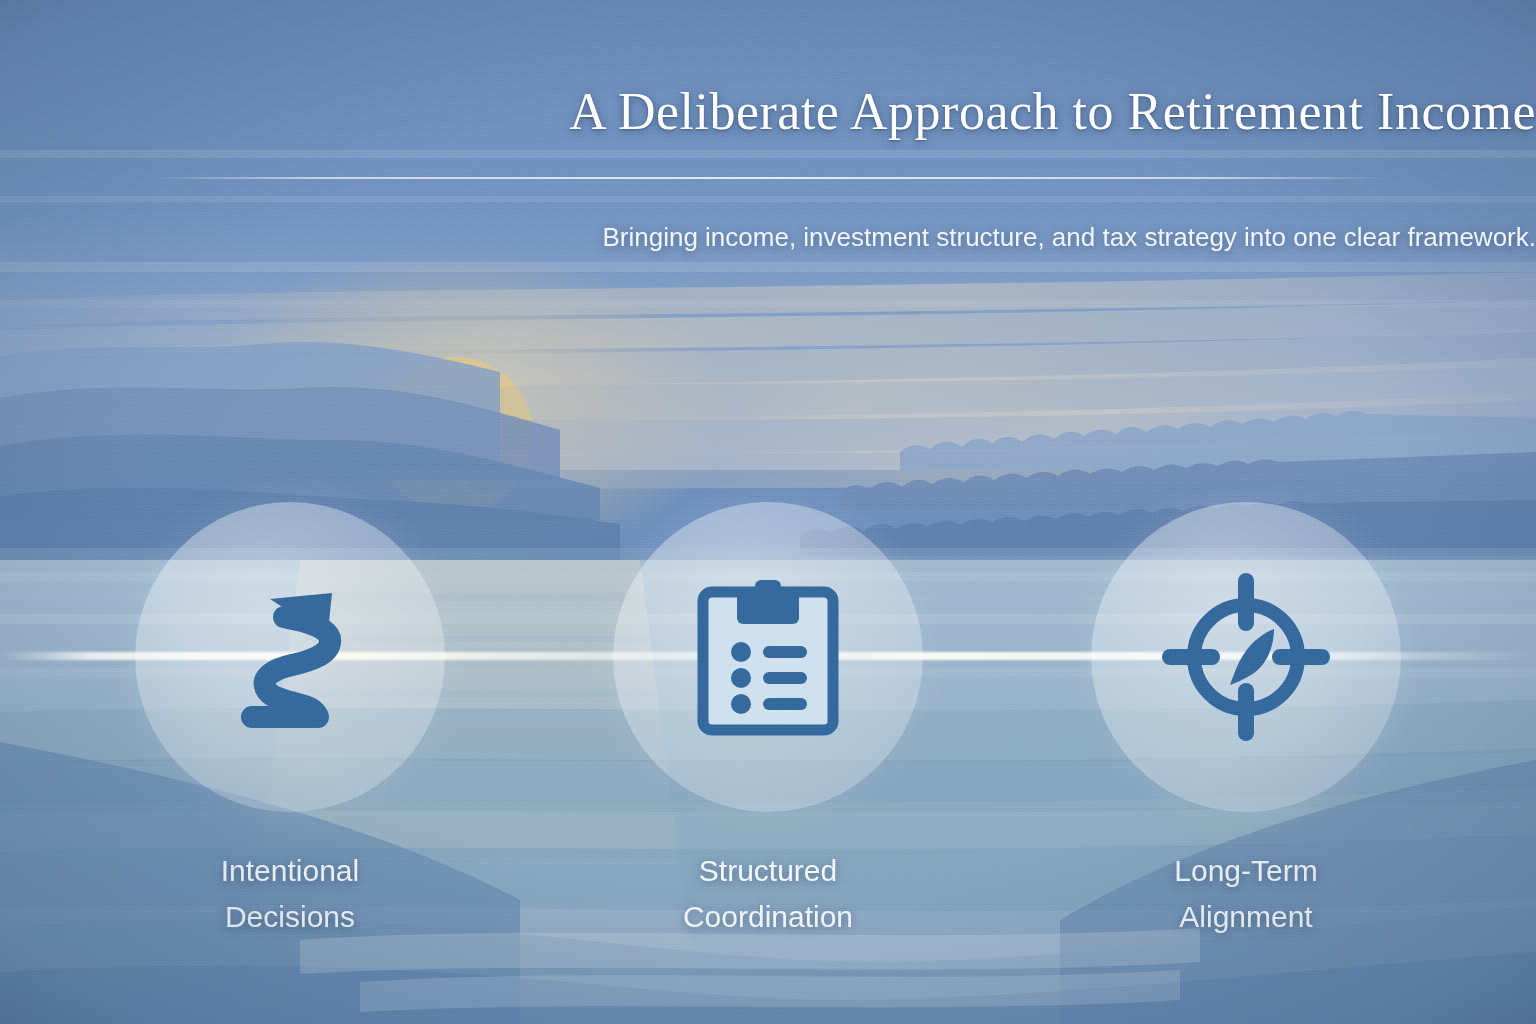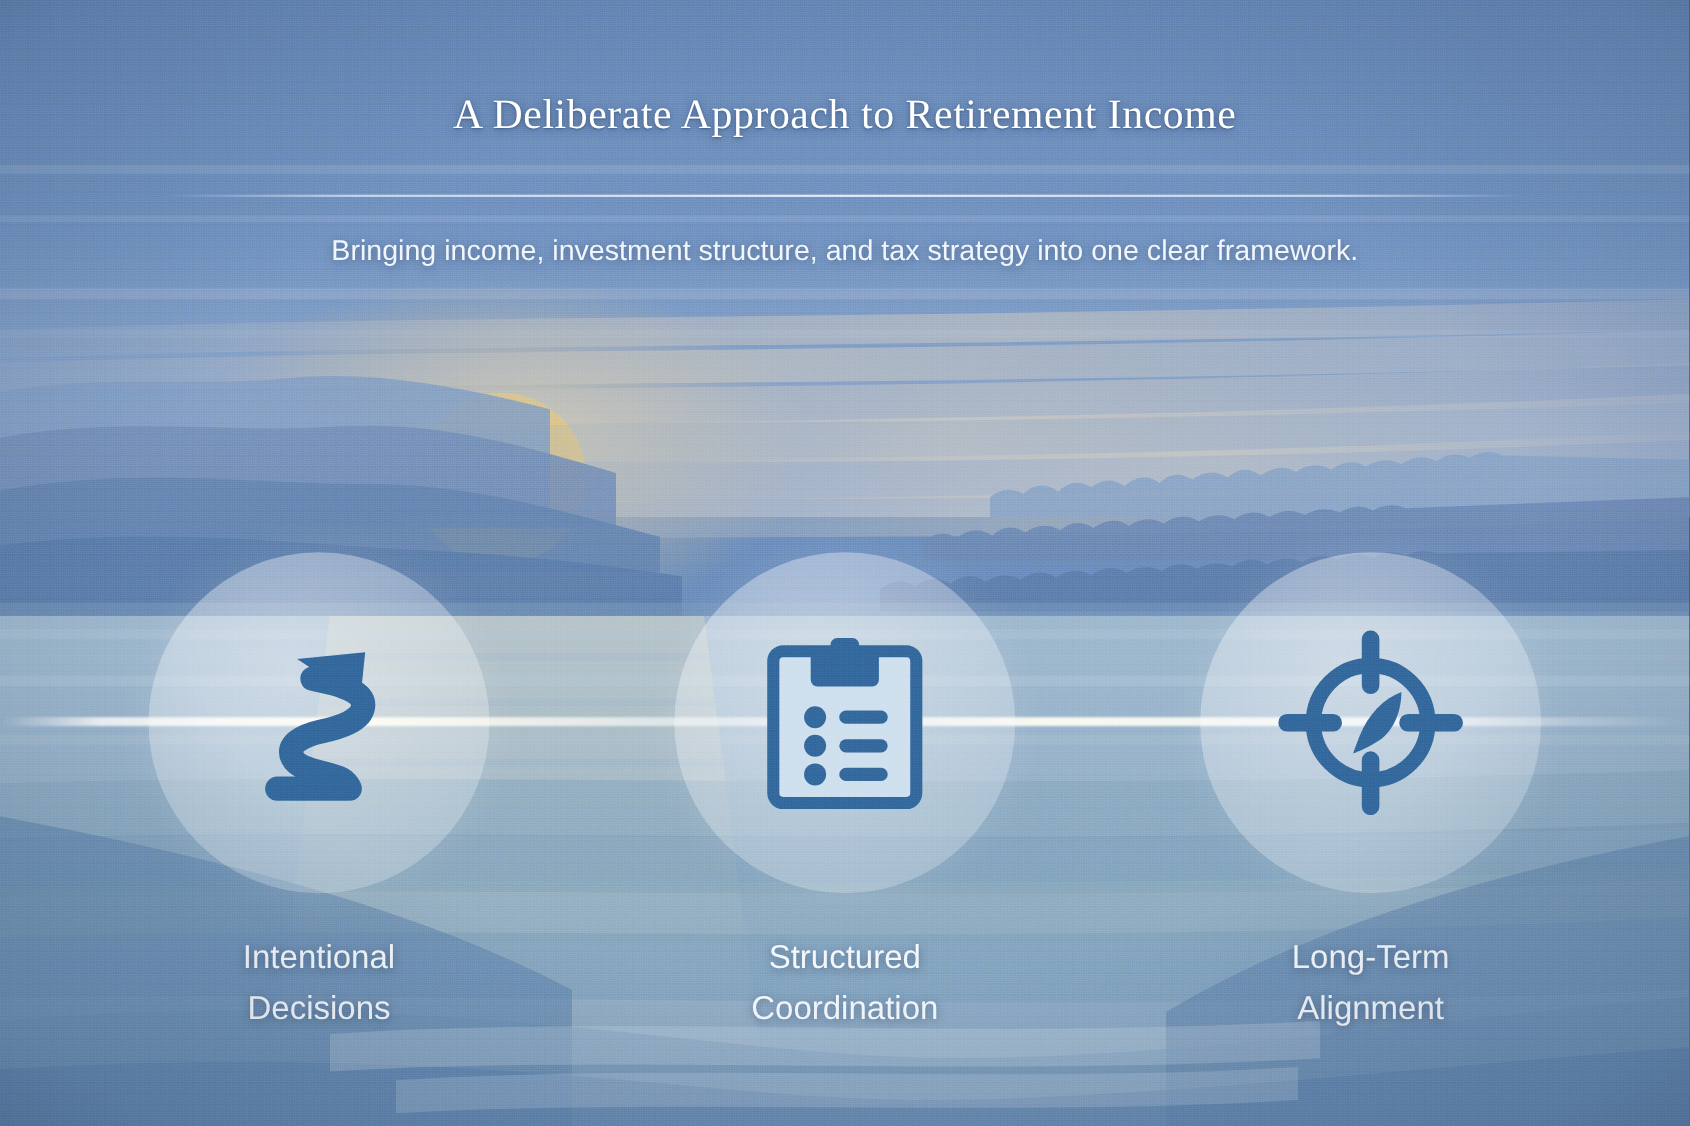--- a/index.html
+++ b/index.html
@@ -35,23 +35,23 @@
     z-index: 62;
     background: radial-gradient(ellipse 78% 75% at 50% 48%,
       rgba(0,0,0,0) 52%, rgba(20,40,70,.16) 86%, rgba(15,32,60,.30) 100%);
   }
 
   
   #title {
     position: absolute;
     left: 0; right: 0;
     top: 82px;
-    text-align: center;
+    text-align: right;
     font-family: "Liberation Serif", serif;
-    font-size: 38px;
+    font-size: 52px;
     letter-spacing: .5px;
     color: #ffffff;
     text-shadow: 0 2px 9px rgba(36,62,98,.55), 0 1px 2px rgba(30,55,90,.45);
     z-index: 70;
     white-space: nowrap;
   }
   #divider {
     position: absolute;
     left: 152px; right: 152px;
     top: 177px;
@@ -60,22 +60,22 @@
     background: linear-gradient(to right,
       rgba(255,255,255,0) 0%,
       rgba(255,255,255,.62) 14%,
       rgba(255,255,255,.82) 50%,
       rgba(255,255,255,.62) 86%,
       rgba(255,255,255,0) 100%);
   }
   #subtitle {
     position: absolute;
     left: 0; right: 0;
-    top: 212px;
-    text-align: center;
+    top: 222px;
+    text-align: right;
     font-size: 26px;
     color: #f2f6fb;
     text-shadow: 0 2px 8px rgba(40,66,104,.5);
     z-index: 70;
     white-space: nowrap;
   }
 
   
   #pillars {
     position: absolute;

